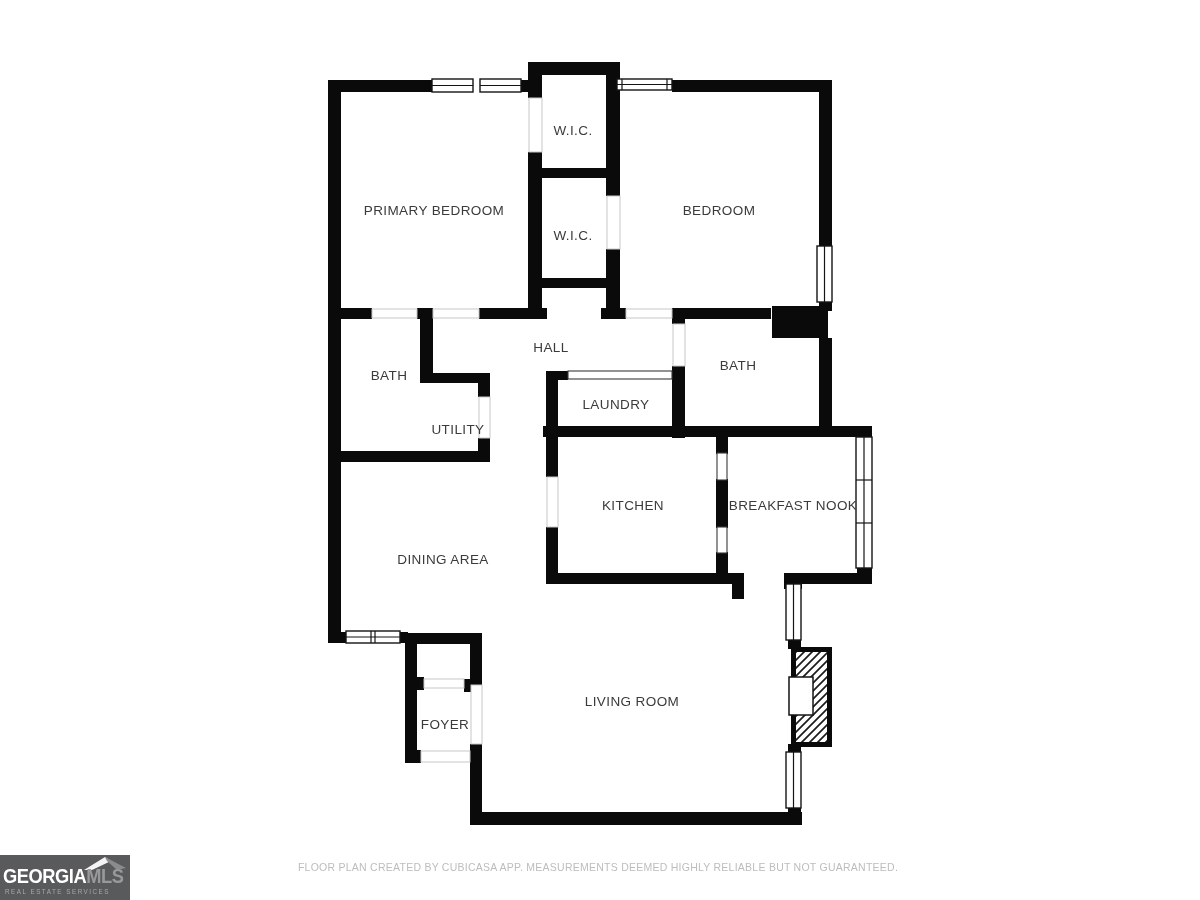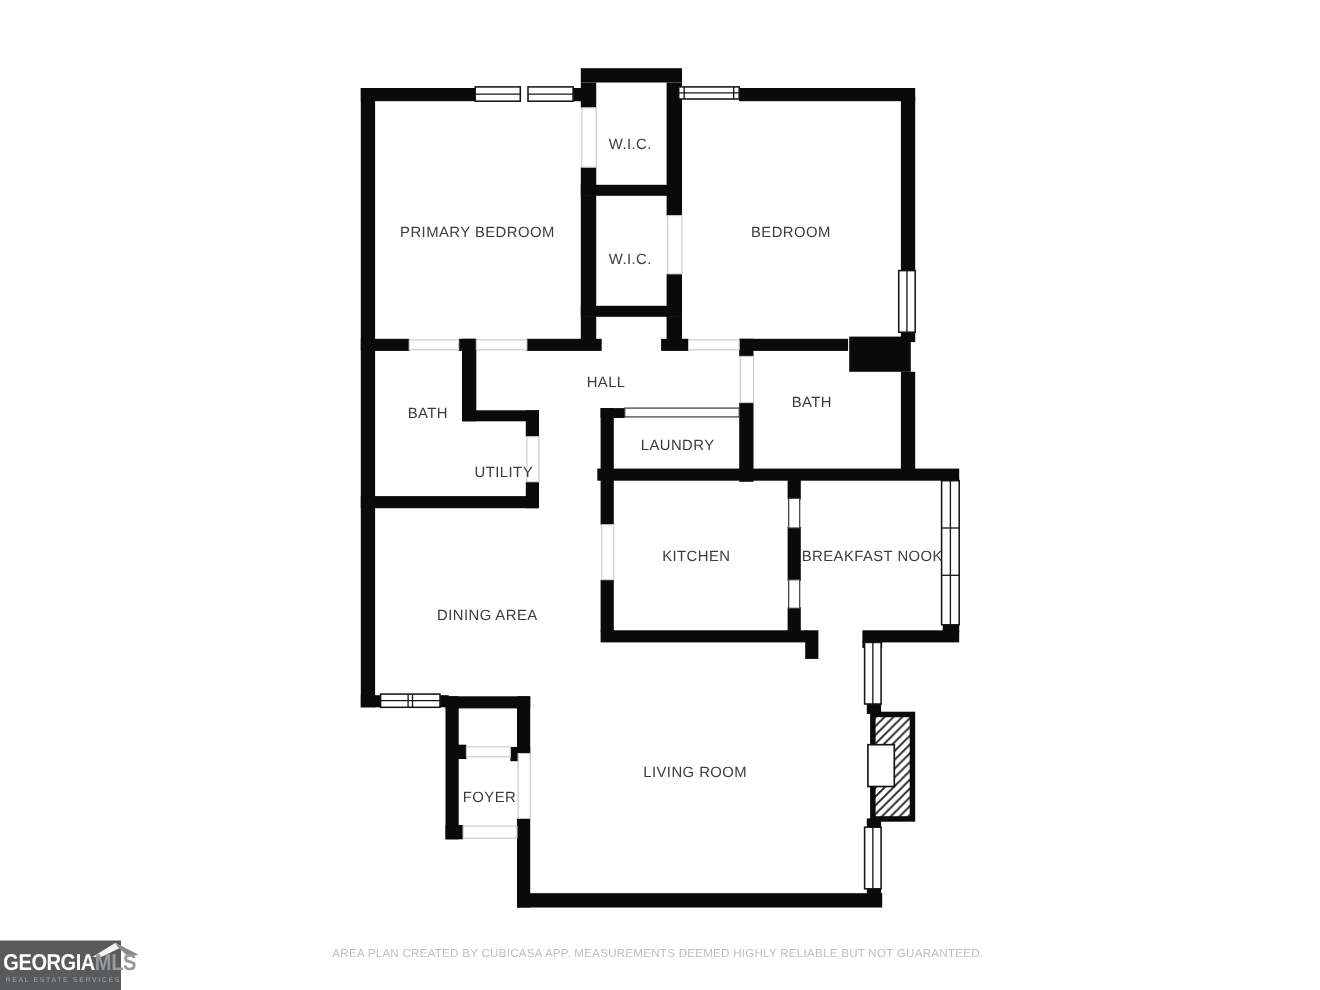--- a/index.html
+++ b/index.html
@@ -9,21 +9,21 @@
   svg{position:absolute;left:0;top:0;}
   .wall{fill:#0a0a0a;}
   .win{fill:#ffffff;stroke:#141414;stroke-width:1.4;}
   .winline{stroke:#141414;stroke-width:1.2;}
   .door{fill:#ffffff;stroke:#c7c7c7;stroke-width:1;}
   .door-dark{fill:#ffffff;stroke:#3a3a3a;stroke-width:1.1;}
   .room-label{fill:#3b3b3b;font-size:13.5px;letter-spacing:.4px;
               font-family:"Liberation Sans",sans-serif;}
   .footer-text{position:absolute;left:0;top:861px;width:1196px;text-align:center;
                font-size:10.5px;letter-spacing:.25px;color:#bdbdbd;}
-  .logo{position:absolute;left:0;top:855px;width:110px;height:45px;background:#595a5c;}
+  .logo{position:absolute;left:0;top:855px;width:130px;height:45px;background:#595a5c;}
   .logo .brand{position:absolute;left:3px;top:9px;font-size:21px;font-weight:700;
                line-height:1.1;white-space:nowrap;transform:scaleX(.87);
                transform-origin:left center;letter-spacing:-.5px;}
   .logo .brand .primary{color:#ffffff;}
   .logo .brand .secondary{color:#98999b;}
   .logo .tagline{position:absolute;left:5px;top:33px;font-size:6.3px;
                  letter-spacing:1.5px;color:#a7a8aa;white-space:nowrap;}
   .logo .roof{position:absolute;left:84px;top:2px;}
 </style>
 </head>
@@ -185,21 +185,21 @@
     <text class="room-label" x="616" y="369">LAUNDRY</text>
     <text class="room-label" x="633" y="470">KITCHEN</text>
     <text class="room-label" x="793" y="470">BREAKFAST NOOK</text>
     <text class="room-label" x="443" y="524">DINING AREA</text>
     <text class="room-label" x="445" y="689">FOYER</text>
     <text class="room-label" x="632" y="666">LIVING ROOM</text>
   </g>
 </svg>
 </div>
 
-<div class="footer-text">AREA PLAN CREATED BY CUBICASA APP. MEASUREMENTS DEEMED HIGHLY RELIABLE BUT NOT GUARANTEED.</div>
+<div class="footer-text">FLOOR PLAN CREATED BY CUBICASA APP. MEASUREMENTS DEEMED HIGHLY RELIABLE BUT NOT GUARANTEED.</div>
 
 <div class="logo">
   <svg class="roof" width="42" height="14" viewBox="0 0 42 14">
     <polygon points="0,13 21,0 27,4 8,13" fill="#f4f4f4"></polygon>
     <polygon points="21,0 42,11 33,13 23,4" fill="#8a8b8d"></polygon>
   </svg>
   <div class="brand"><span class="primary">GEORGIA</span><span class="secondary">MLS</span></div>
   <div class="tagline">REAL ESTATE SERVICES</div>
 </div>
 

